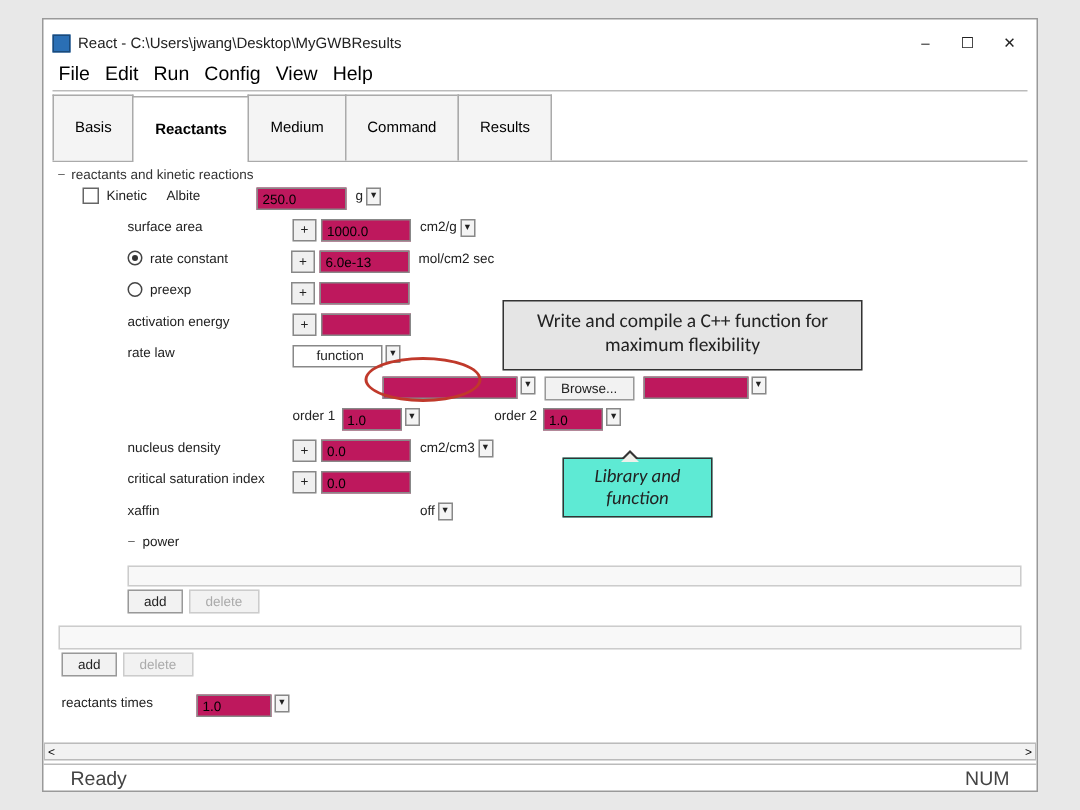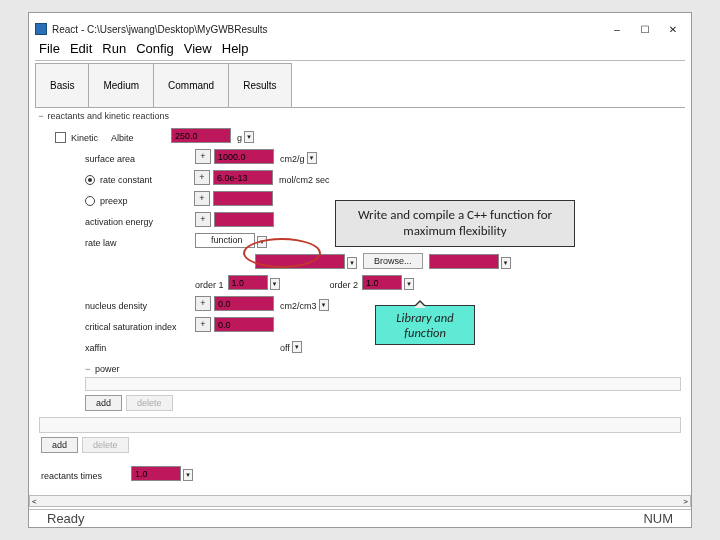--- a/index.html
+++ b/index.html
@@ -13,21 +13,21 @@
   .menuitem { cursor: pointer; }
 
   .tabs { display: flex; border-bottom: 1px solid #aaa; margin-top: 2px; }
   .tab { font-size: 10px; padding: 16px 14px; border: 1px solid #aaa; border-bottom: none; background: #f4f4f4; margin-right: -1px; cursor: pointer; }
   .tab.active { background: #fff; font-weight: bold; position: relative; top: 1px; }
 
   .pane-label { font-size: 9px; color: #333; padding: 3px 0 4px 2px; }
   .pane-label .collapse { display:inline-block; width:8px; text-align:center; color:#666; }
 
   .content { font-size: 9px; color: #222; position: relative; }
-  .row { display: flex; align-items: flex-end; min-height: 18px; margin-bottom: 3px; }
+  .row { display: flex; align-items: flex-start; min-height: 18px; margin-bottom: 3px; }
   .indent1 { padding-left: 20px; }
   .indent2 { padding-left: 50px; }
   .label { width: 110px; }
   .inp { height: 15px; border: 1px solid #888; background: #be185d; font-size: 9px; padding: 0 3px; }
   .btn-pm { width: 16px; height: 15px; border: 1px solid #888; background: #f0f0f0; text-align: center; line-height: 13px; font-size: 9px; cursor: pointer; margin-right: 3px; }
   .unit { margin-left: 6px; font-size: 9px; }
   .dd { width: 10px; height: 12px; border: 1px solid #888; background: #f4f4f4; font-size: 7px; line-height: 10px; text-align: center; margin-left: 2px; cursor: pointer; }
   .chk { width: 11px; height: 11px; border: 1px solid #666; margin-right: 5px; display:inline-block; }
   .radio { width: 10px; height: 10px; border: 1px solid #444; border-radius: 50%; margin-right: 5px; display:inline-flex; align-items:center; justify-content:center; }
   .radio.sel::after { content:""; width:4px; height:4px; background:#333; border-radius:50%; display:block; }
@@ -66,20 +66,21 @@
     <span class="menuitem">File</span>
     <span class="menuitem">Edit</span>
     <span class="menuitem">Run</span>
     <span class="menuitem">Config</span>
     <span class="menuitem">View</span>
     <span class="menuitem">Help</span>
   </div>
 
   <div class="tabs">
     <div class="tab">Basis</div>
+    <div class="tab active">Reactants</div>
     <div class="tab">Medium</div>
     <div class="tab">Command</div>
     <div class="tab">Results</div>
   </div>
 
   <div class="pane-label">
     <span class="collapse">−</span>
     <span>reactants and kinetic reactions</span>
   </div>
 

